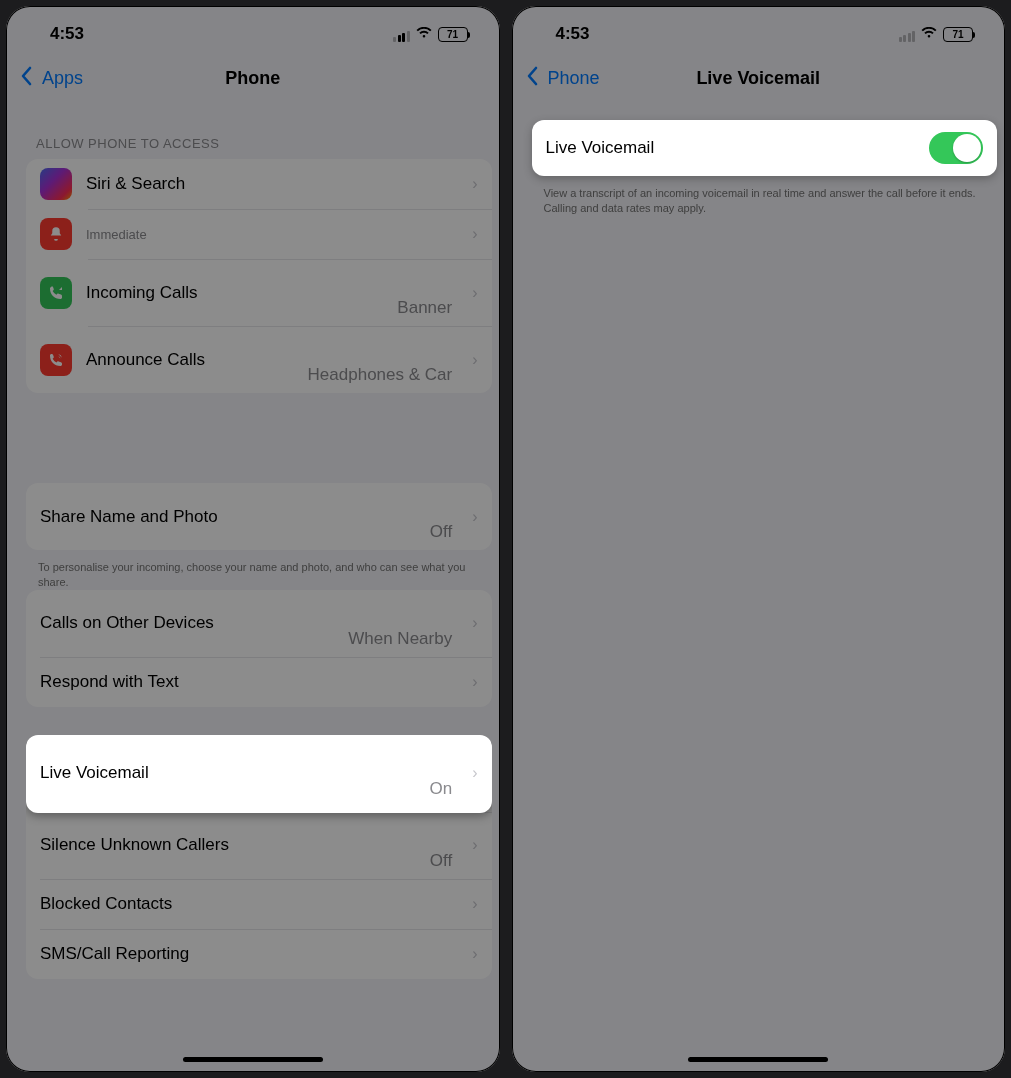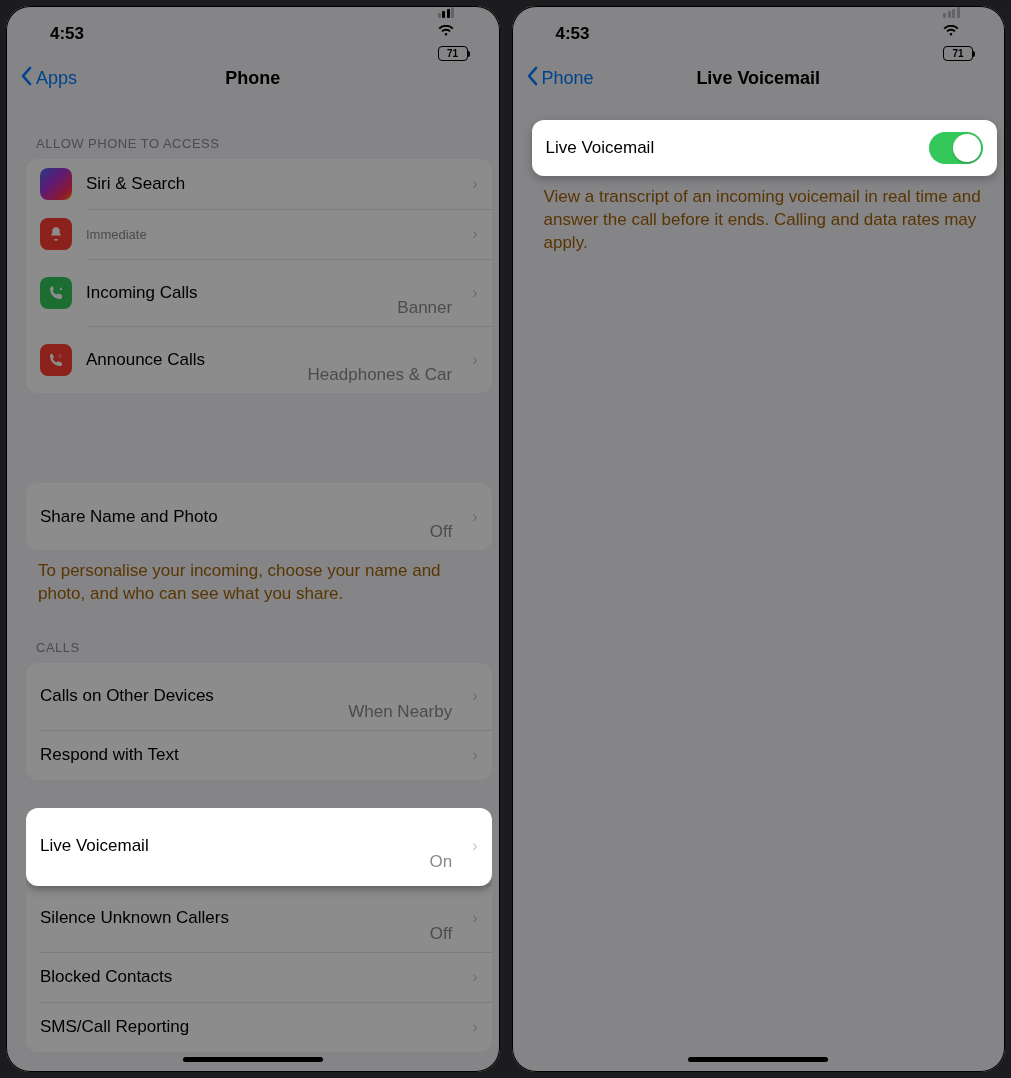--- a/index.html
+++ b/index.html
@@ -37,23 +37,22 @@
     display: flex;
     align-items: center;
     justify-content: space-between;
     padding: 8px 32px 0 44px;
     font-size: 17px;
     font-weight: 600;
     color: #000;
   }
   .status-icons {
     display: flex;
-    align-items: flex-start;
+    align-items: flex-end;
     gap: 6px;
-    flex-direction: column;
   }
   .battery-box {
     display: inline-flex;
     align-items: center;
     border: 1.5px solid #000;
     border-radius: 4px;
     position: relative;
     width: 30px;
     height: 15px;
     font-size: 10px;
@@ -81,21 +80,21 @@
     display: flex;
     align-items: center;
     position: relative;
     padding: 0 14px;
   }
   .nav .back {
     color: #007aff;
     font-size: 18px;
     display: flex;
     align-items: center;
-    gap: 4px;
+    gap: 10px;
   }
   .nav .title {
     position: absolute;
     left: 0; right: 0;
     text-align: center;
     font-size: 18px;
     font-weight: 600;
     color: #000;
     pointer-events: none;
   }
@@ -151,22 +150,22 @@
     font-size: 17px;
     color: #8a8a8e;
     margin-top: 31px;
   }
   .row .chev {
     color: #c7c7cc;
     font-size: 16px;
     margin-left: 6px;
   }
   .footer-text {
-    font-size: 17px;
-    color: #a16207;
+    font-size: 11px;
+    color: #737373;
     padding: 10px 12px 0 12px;
     line-height: 1.35;
   }
   .spacer-sm { height: 28px; }
 
   
   .toggle {
     width: 54px; height: 32px; border-radius: 16px;
     background: #34c759;
     position: relative;
@@ -307,21 +306,20 @@
         <div class="row">
           <div class="labels">
               <span class="label">Share Name and Photo</span>
             </div>
           <span class="detail">Off</span>
           <span class="chev">›</span>
         </div>
       </div>
       <div class="footer-text">To personalise your incoming, choose your name and photo, and who can see what you share.</div>
 
-      <div class="section-header">CALLS</div>
 
       <div class="group">
         <div class="row">
           <div class="labels">
               <span class="label">Calls on Other Devices</span>
             </div>
           <span class="detail">When Nearby</span>
           <span class="chev">›</span>
         </div>
         <div class="row">

